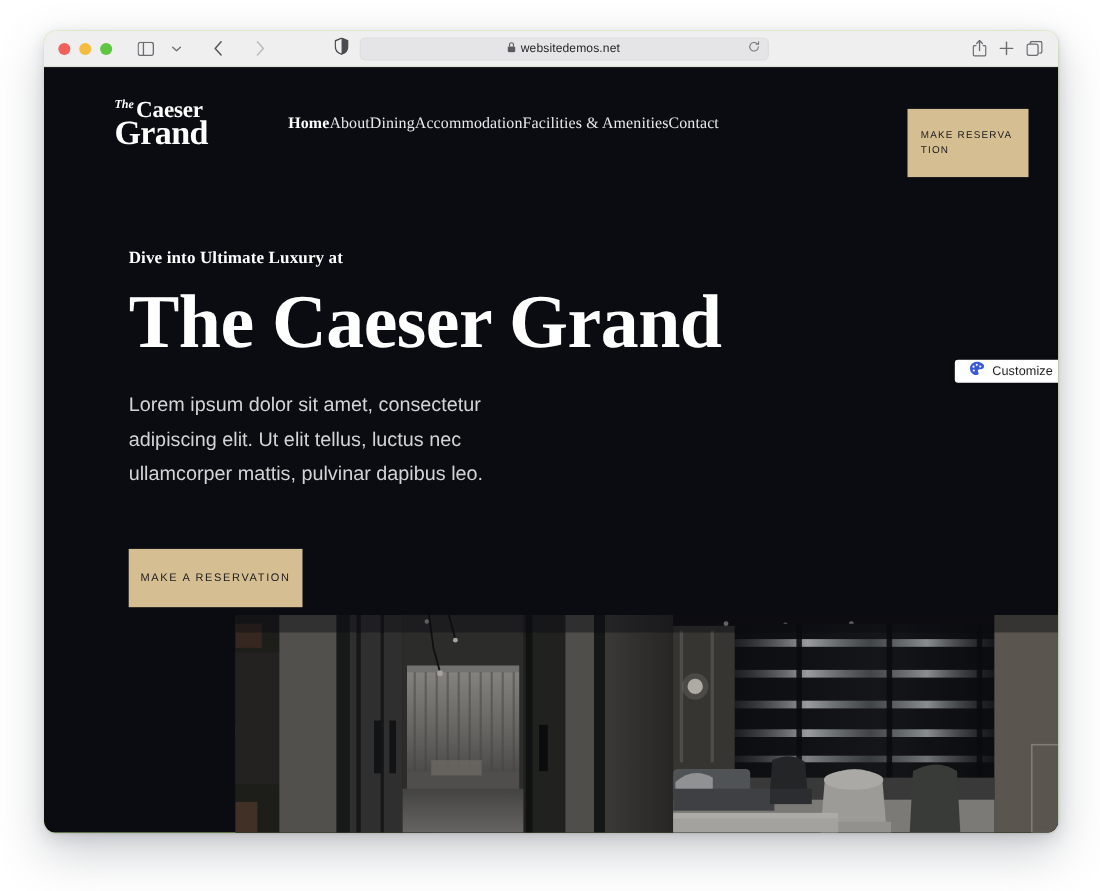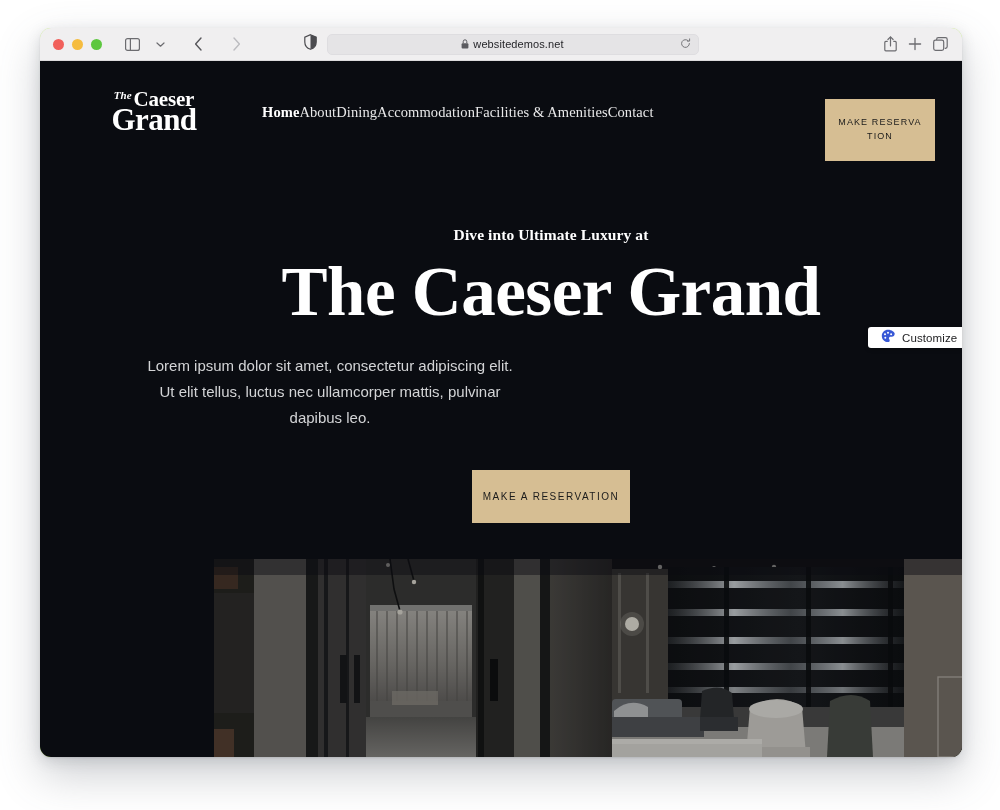--- a/index.html
+++ b/index.html
@@ -22,21 +22,20 @@
     left: 40px;
     top: 28px;
     width: 922px;
     height: 729px;
     border-radius: 11px;
     background: #bef264;
     overflow: hidden;
     box-shadow: 0 18px 44px rgba(90,95,105,0.30),
                 0 4px 14px rgba(90,95,105,0.18),
                 0 1px 2px rgba(0,0,0,0.10);
-    text-align: center;
   }
 
   
   .toolbar {
     position: relative;
     height: 33px;
     background: #f0eff0;
     border-bottom: 1px solid #dcdbdc;
     display: flex;
     align-items: center;
@@ -204,45 +203,45 @@
     display: flex;
     align-items: center;
     cursor: pointer;
     overflow: hidden;
     word-break: break-all;
     margin-top: 36px;
   }
 
   
   .hero {
-    padding-left: 100px;
+    padding-left: 77px;
     padding-top: 63px;
   }
   .hero-eyebrow {
     font-family: "Liberation Serif", serif;
     font-weight: 700;
     font-size: 15.5px;
     color: #ffffff;
     letter-spacing: 0.1px;
     margin: 0 0 14px 0;
   }
   .hero-title {
     font-family: "Liberation Serif", serif;
     font-weight: 700;
     font-size: 69px;
     line-height: 1.0;
     color: #ffffff;
     letter-spacing: -0.5px;
     margin: 0 0 26px 0;
   }
   .hero-text {
-    font-size: 15px;
+    font-size: 18px;
     line-height: 1.72;
     color: #d3d4d6;
-    margin: 0 0 40px 0;
+    margin: 0 0 53px 0;
     max-width: 380px;
   }
   .hero-cta {
     display: inline-flex;
     align-items: center;
     justify-content: center;
     width: 158px;
     height: 53px;
     background: #d6be93;
     color: #1b1b1b;

